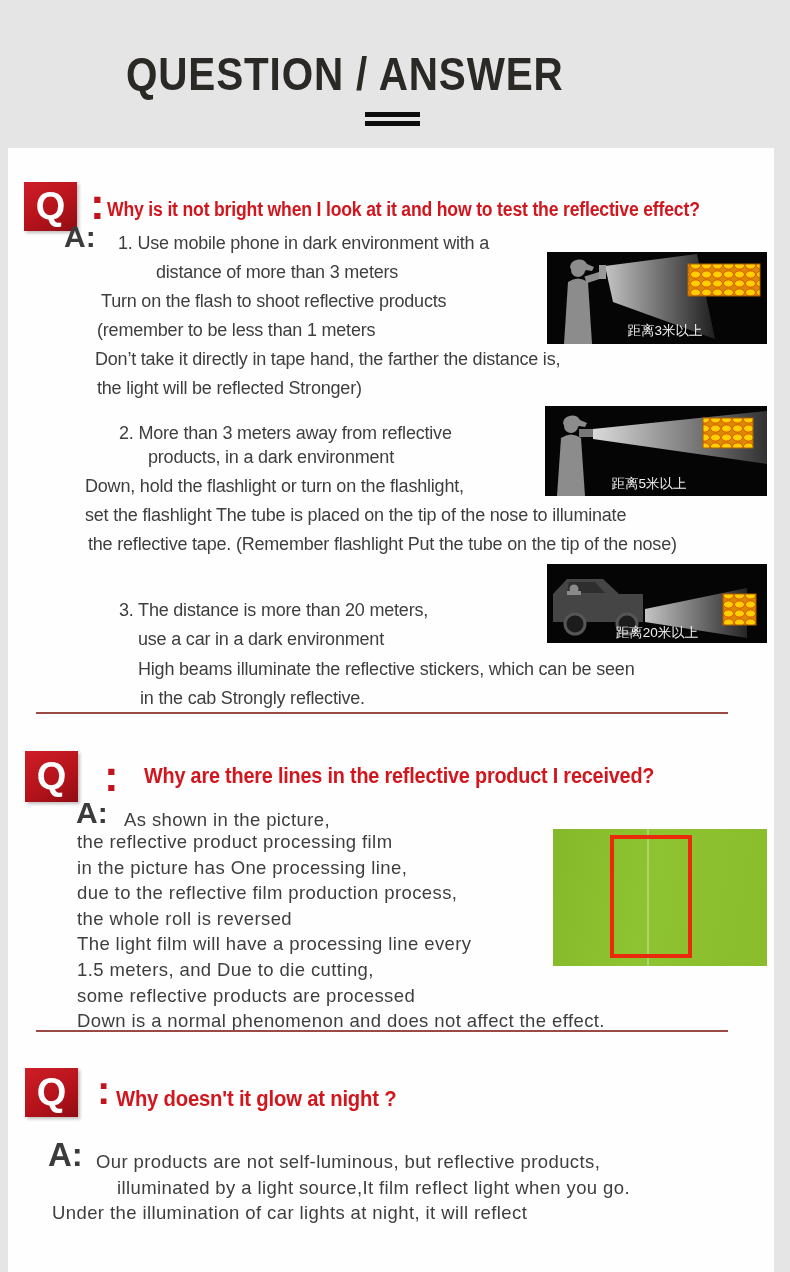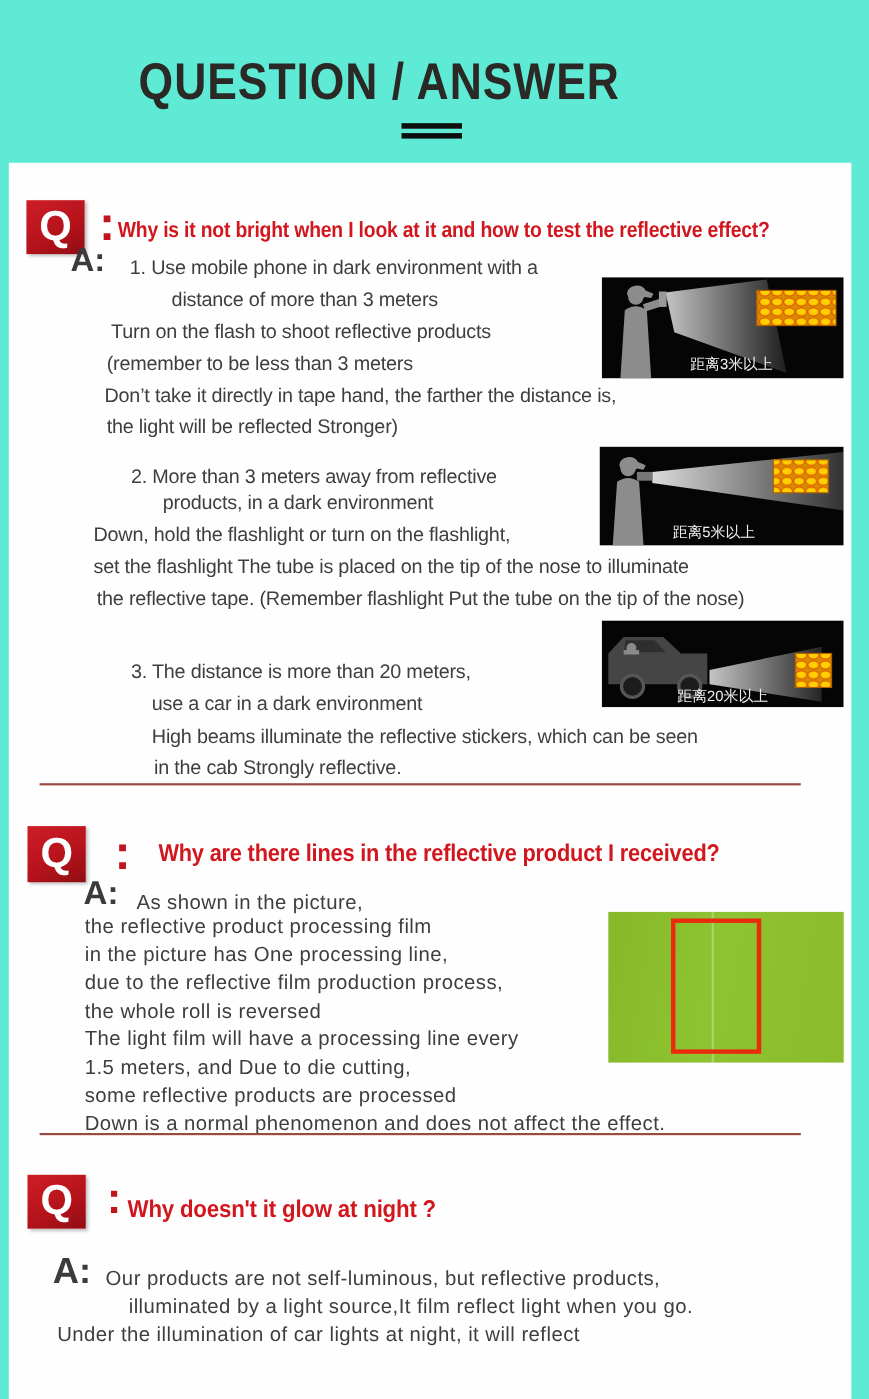--- a/index.html
+++ b/index.html
@@ -1,19 +1,19 @@
 <!DOCTYPE html>
 <html><head>
 <meta charset="utf-8">
 <style>
   html,body{margin:0;padding:0;background:#d3c4a4;}
   *{box-sizing:border-box;}
   #canvas{
     position:relative;width:790px;height:1272px;margin:0 auto;
-    background:#5eead4;overflow:hidden;
+    background:#e5e5e5;overflow:hidden;
     font-family:"Liberation Sans","DejaVu Sans",sans-serif;
   }
   .card{position:absolute;left:8px;top:148px;width:766px;height:1124px;background:#fefefe;}
   .title{
     position:absolute;left:126px;top:46px;white-space:nowrap;
     font-size:47px;font-weight:800;color:#2b2926;letter-spacing:1px;
     transform:scaleX(0.86);transform-origin:left top;
   }
   .dblbar{position:absolute;left:365px;width:55px;height:5px;background:#0d0d0d;}
   .qbadge{
@@ -51,21 +51,21 @@
   <div class="qbadge" style="left:24px;top:182px">
     <span>Q</span>
   </div>
   <div class="qcolon" style="left:90px;top:184px">:</div>
   <div class="question" style="left:107px;top:198px;font-size:20px;transform:scaleX(0.88)">Why is it not bright when I look at it and how to test the reflective effect?</div>
   <div class="alabel" style="left:64px;top:222px">A:</div>
 
   <div class="bl" style="left:118px;top:234px">1. Use mobile phone in dark environment with a</div>
   <div class="bl" style="left:156px;top:263px">distance of more than 3 meters</div>
   <div class="bl" style="left:101px;top:292px">Turn on the flash to shoot reflective products</div>
-  <div class="bl" style="left:97px;top:321px">(remember to be less than 3 meters</div>
+  <div class="bl" style="left:97px;top:321px">(remember to be less than 1 meters</div>
   <div class="bl" style="left:95px;top:350px">Don’t take it directly in tape hand, the farther the distance is,</div>
   <div class="bl" style="left:97px;top:379px">the light will be reflected Stronger)</div>
   <div class="bl" style="left:119px;top:424px">2.  More than 3 meters away from reflective</div>
   <div class="bl" style="left:148px;top:448px">products, in a dark environment</div>
   <div class="bl" style="left:85px;top:477px">Down, hold the flashlight or turn on the flashlight,</div>
   <div class="bl" style="left:85px;top:506px">set the flashlight The tube is placed on the tip of the nose to illuminate</div>
   <div class="bl" style="left:88px;top:535px">the reflective tape. (Remember flashlight Put the tube on the tip of the nose)</div>
   <div class="bl" style="left:119px;top:601px">3. The distance is more than 20 meters,</div>
   <div class="bl" style="left:138px;top:630px">use a car in a dark environment</div>
   <div class="bl" style="left:138px;top:660px">High beams illuminate the reflective stickers, which can be seen</div>

